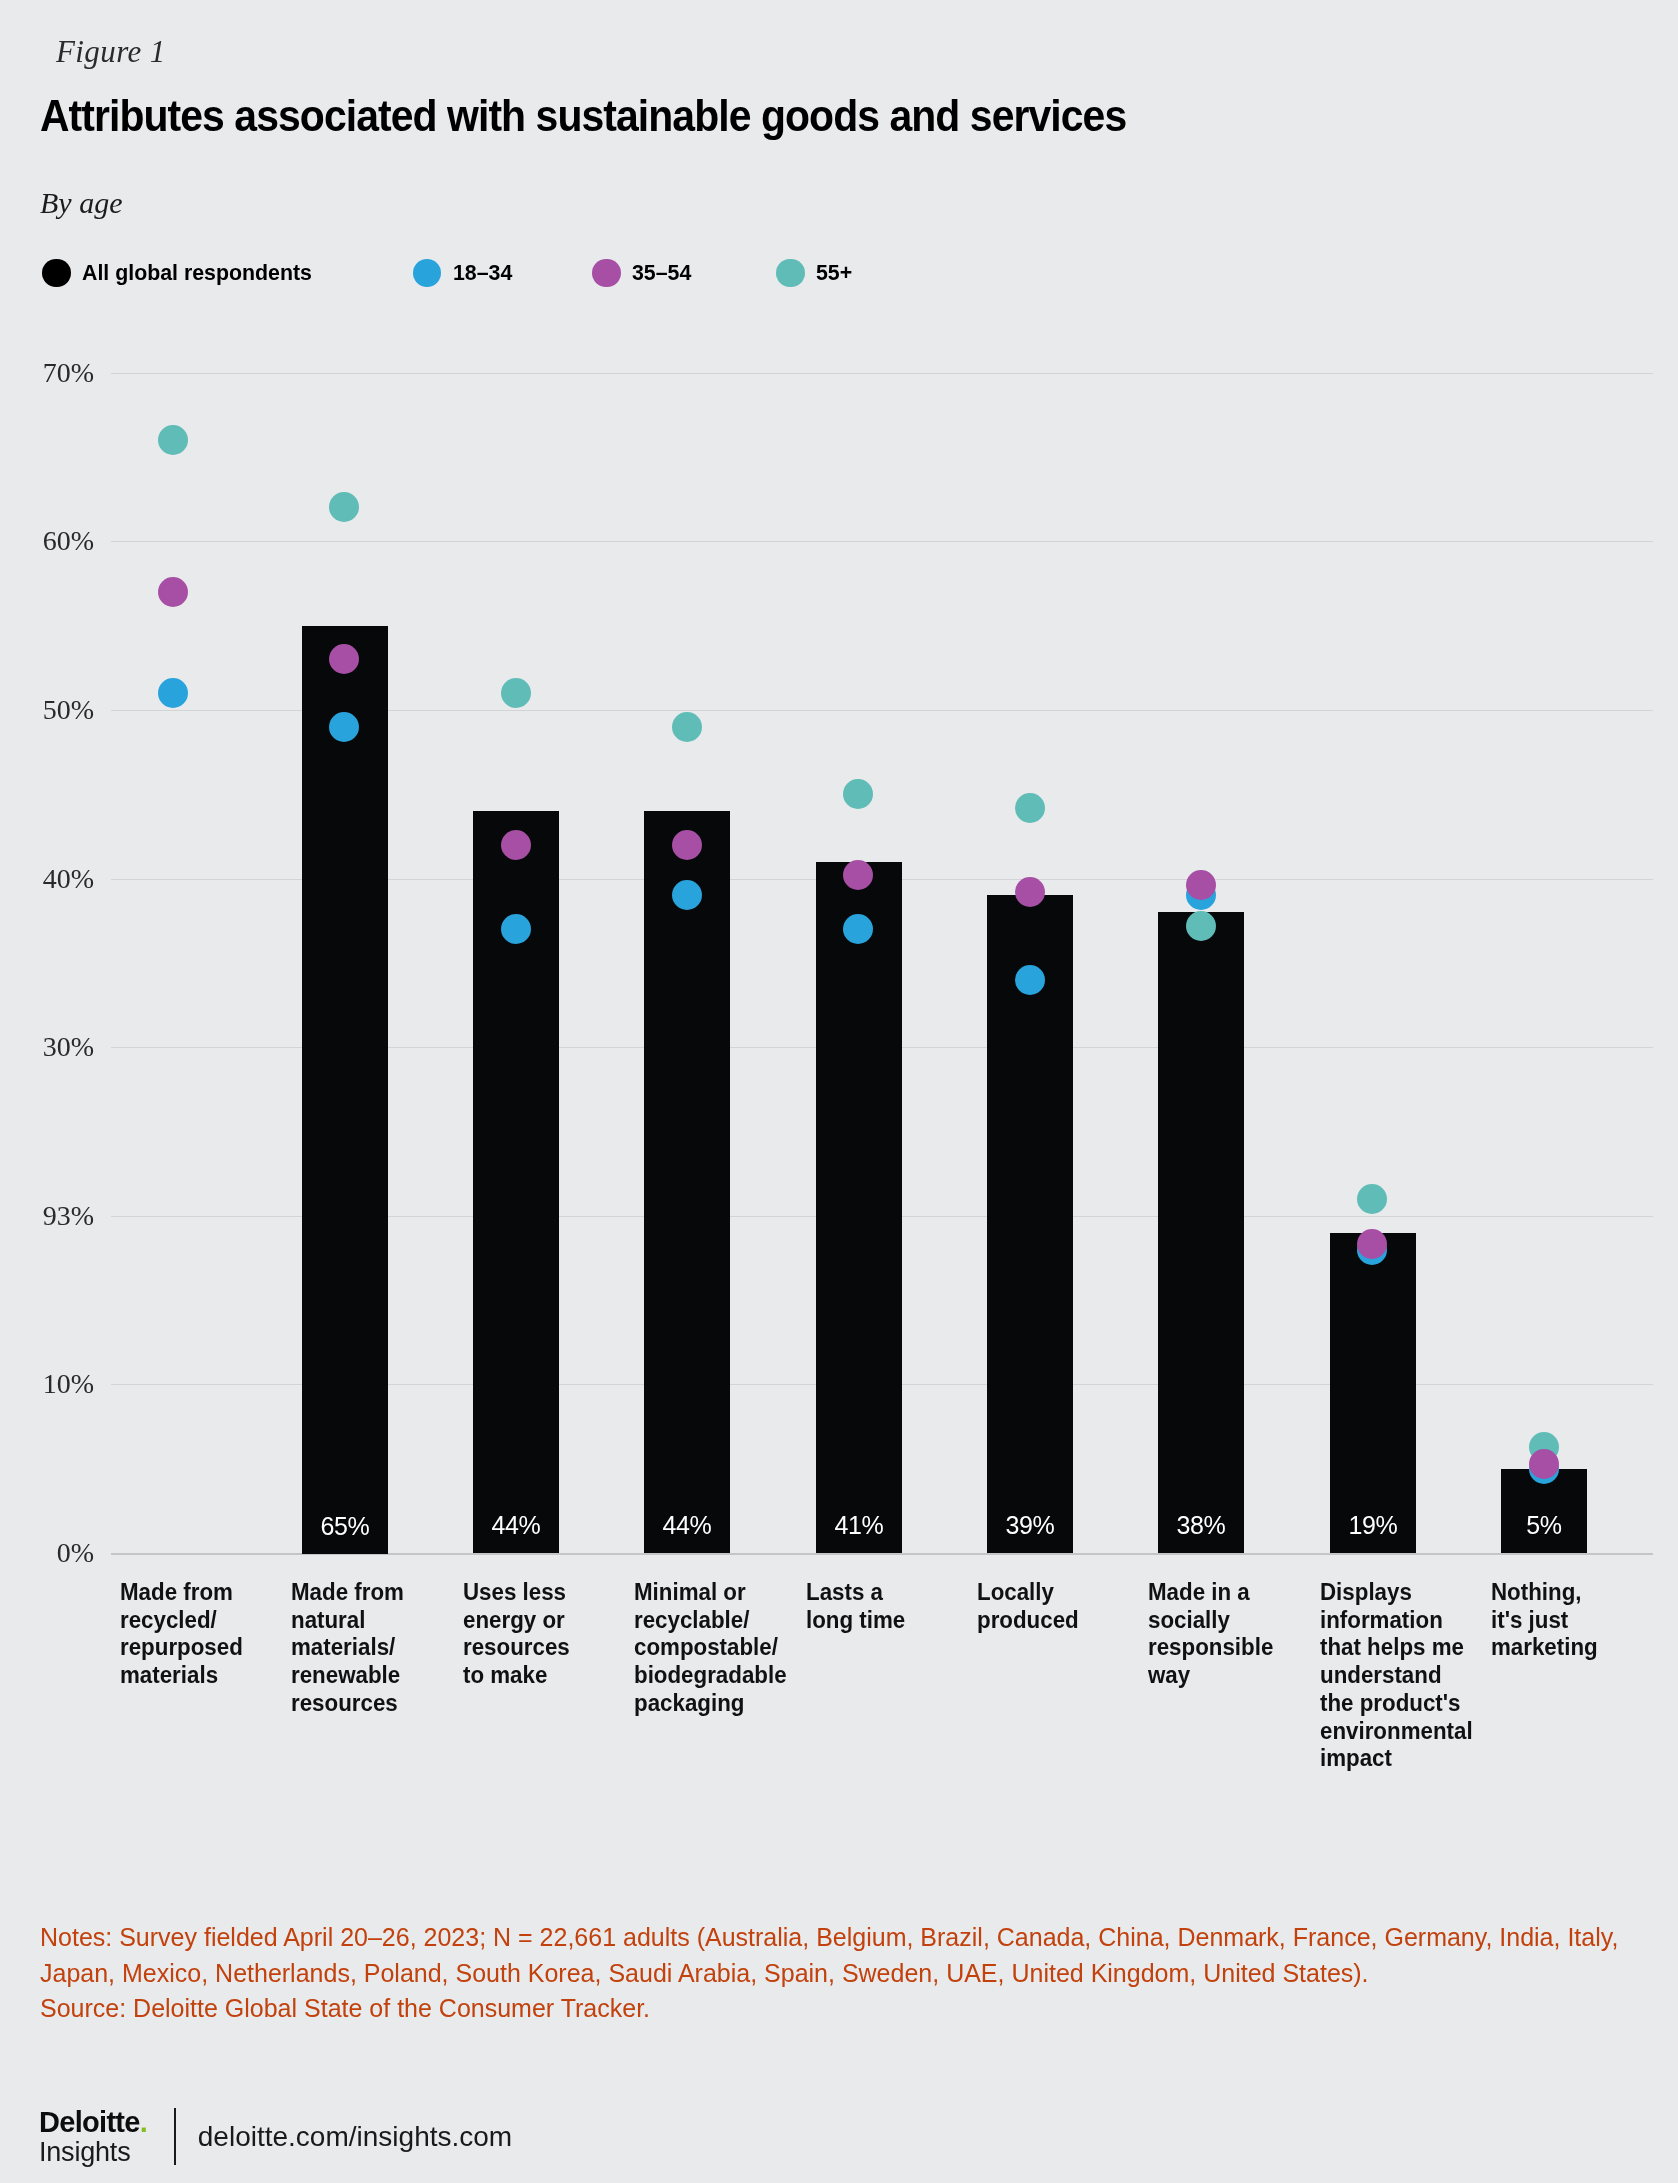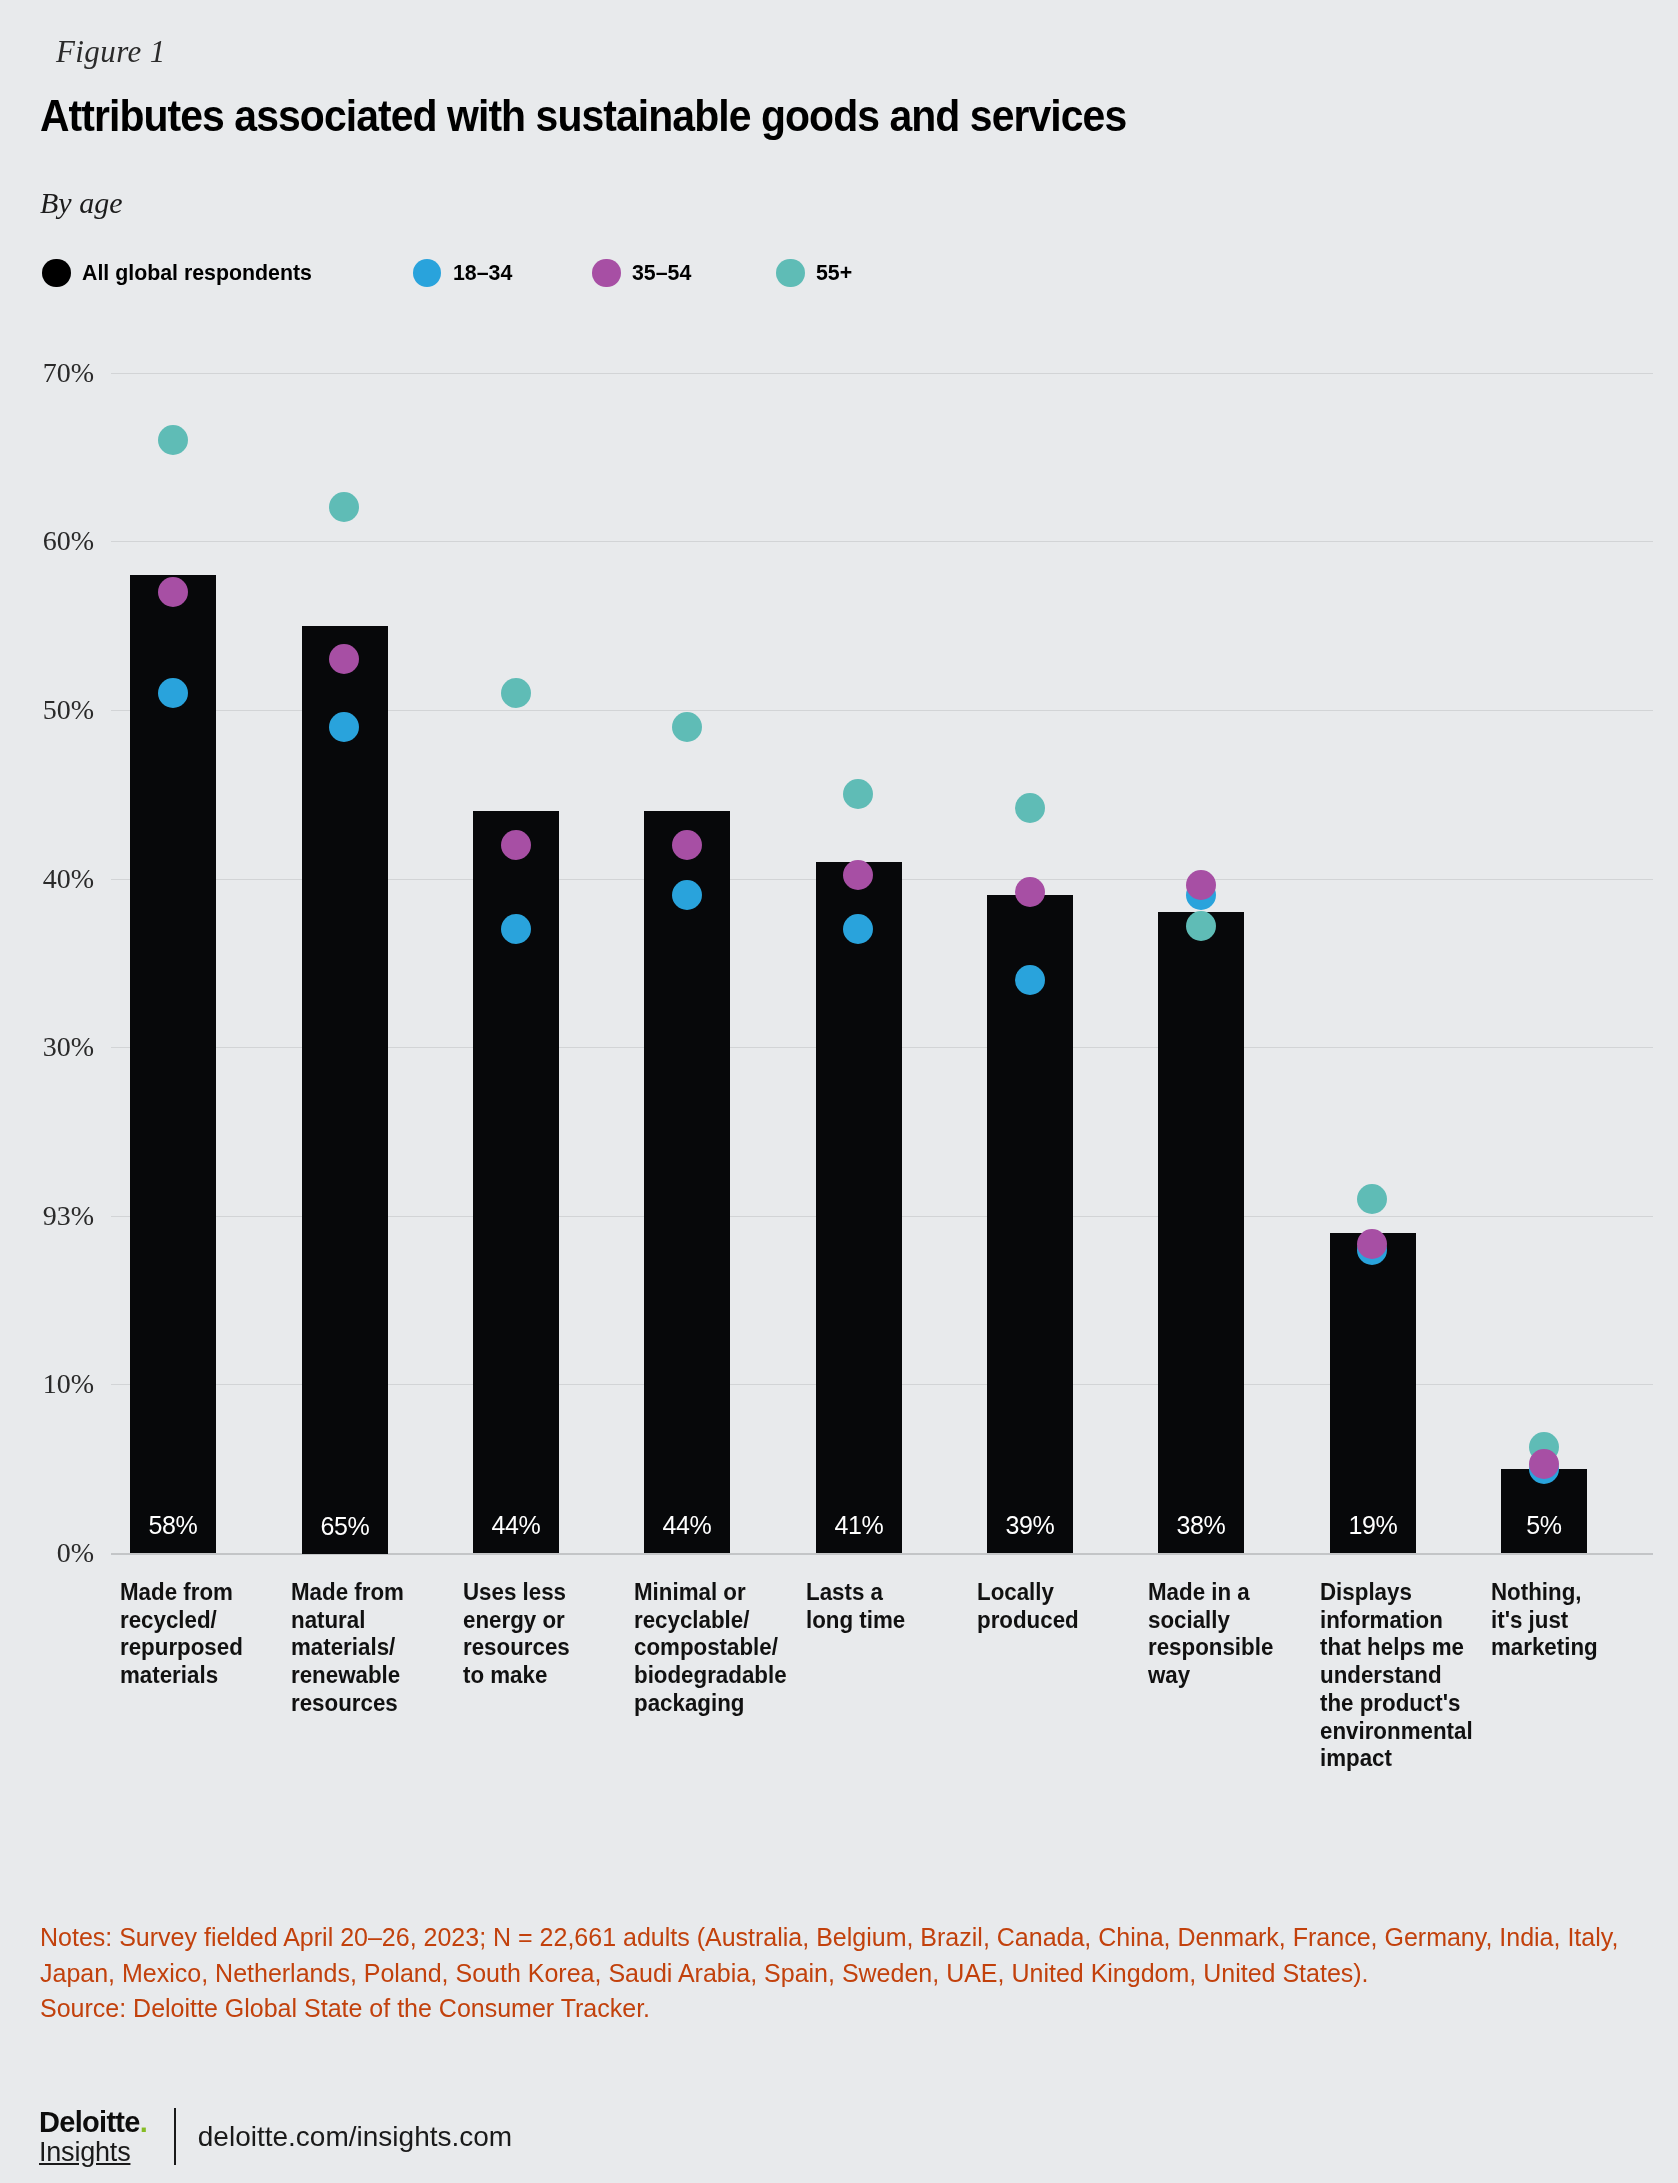--- a/index.html
+++ b/index.html
@@ -183,21 +183,20 @@
     color: #0d0d0d;
   }
   .brand-dot {
     color: #86bc25;
   }
   .brand-insights {
     font-size: 27px;
     color: #1a1a1a;
     letter-spacing: -0.2px;
     margin-top: 1.7px;
-    text-decoration: underline;
   }
   .brand-divider {
     width: 1.7px;
     height: 57px;
     background: #1a1a1a;
     margin: 0 22px 0 27px;
   }
   .brand-url {
     font-size: 28px;
     color: #1a1a1a;
@@ -241,23 +240,20 @@
       <div class="gridline" style="top: 1047px;"></div>
       <div class="ytick" style="top: 1047px;">30%</div>
       <div class="gridline" style="top: 879px;"></div>
       <div class="ytick" style="top: 879px;">40%</div>
       <div class="gridline" style="top: 710px;"></div>
       <div class="ytick" style="top: 710px;">50%</div>
       <div class="gridline" style="top: 541px;"></div>
       <div class="ytick" style="top: 541px;">60%</div>
       <div class="gridline" style="top: 373px;"></div>
       <div class="ytick" style="top: 373px;">70%</div>
-      <div class="bar" style="left: 130px; top: 575px; width: 86px; height: 978px;">
-        <div class="bar-value">58%</div>
-      </div>
       <div class="dot" style="background: rgb(95, 188, 182); left: 173px; top: 440px;"></div>
       <div class="dot" style="background: rgb(41, 163, 220); left: 173px; top: 693px;"></div>
       <div class="dot" style="background: rgb(167, 79, 164); left: 173px; top: 592px;"></div>
       <div class="cat-label" style="left: 120px; top: 1579px; width: 151px;">
         <div>Made from</div>
         <div>recycled/</div>
         <div>repurposed</div>
         <div>materials</div>
       </div>
       <div class="bar" style="left: 302px; top: 626px; width: 86px; height: 928px;">

